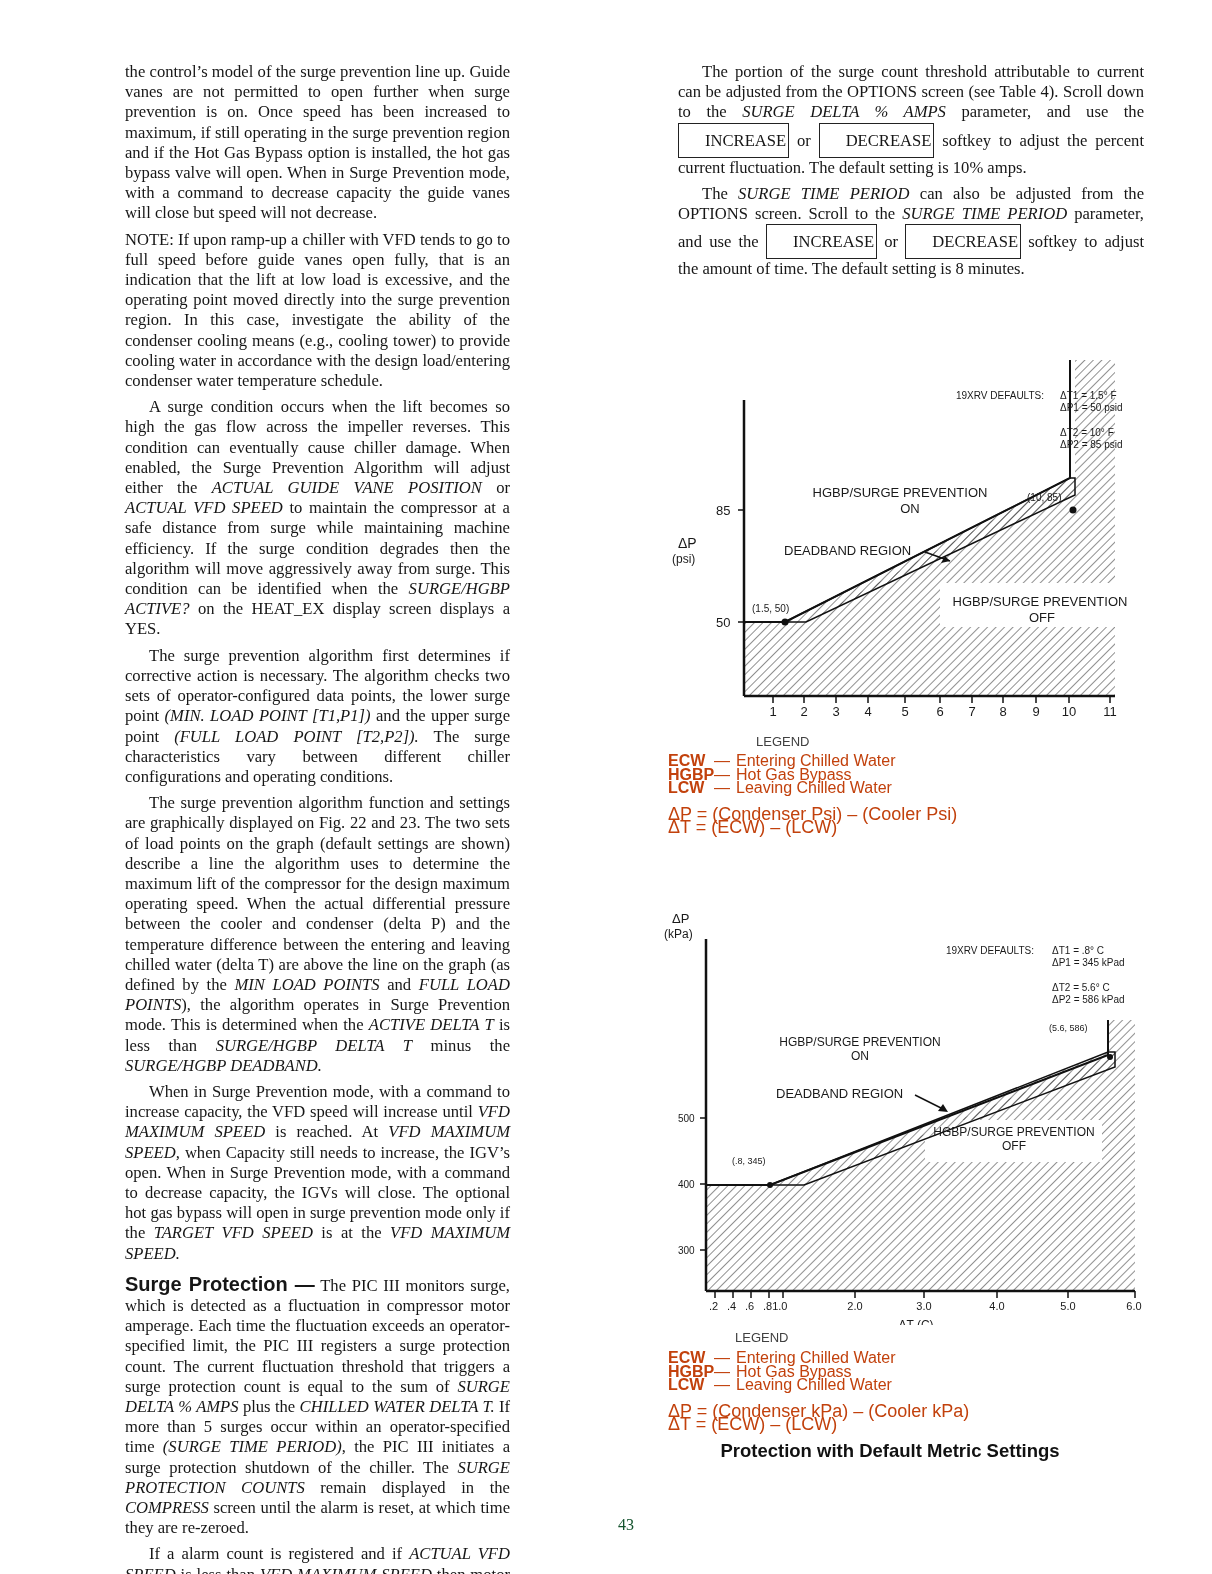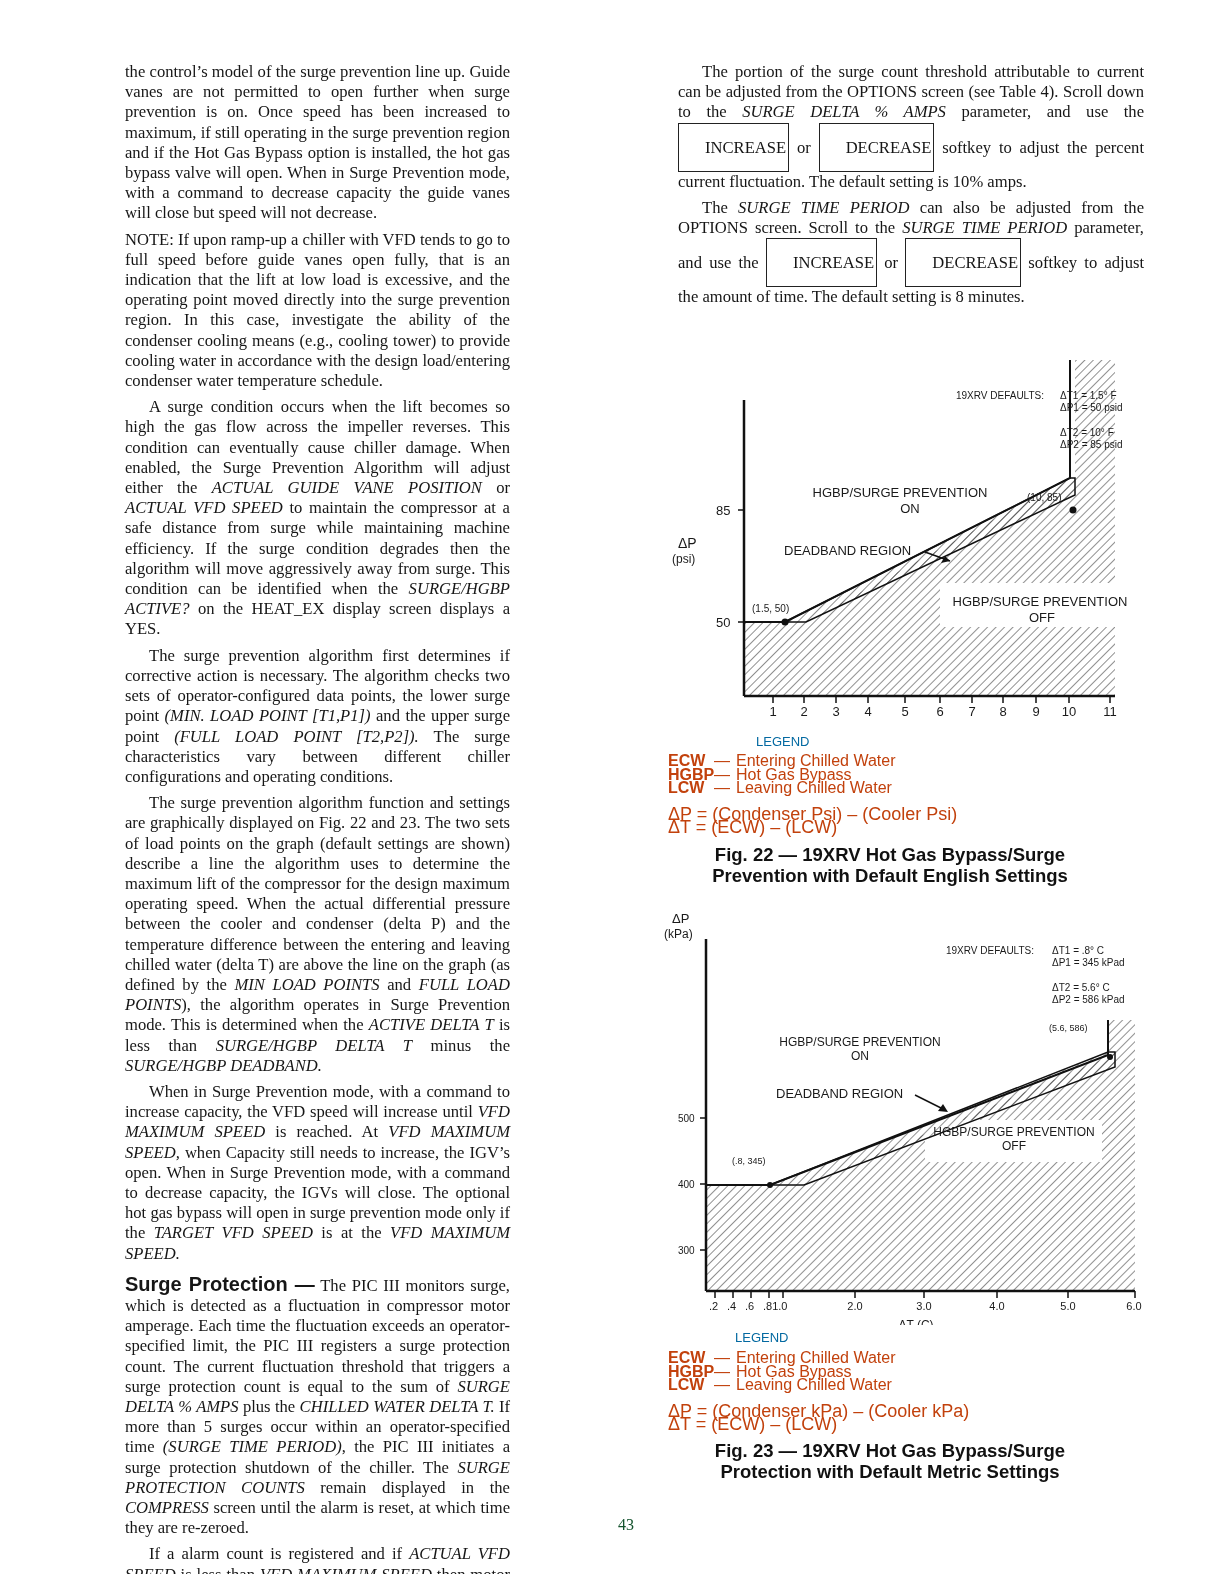--- a/index.html
+++ b/index.html
@@ -4,28 +4,28 @@
 <style>
   html, body { margin: 0; padding: 0; background: #ffffff; }
   body { width: 1212px; height: 1574px; position: relative; overflow: hidden; color: #111; }
   .col { position: absolute; top: 62px; font-family: "Liberation Serif", "DejaVu Serif", serif; font-size: 16.6px; line-height: 20.2px; text-align: justify; color: #161616; }
   .col-left { left: 113px; width: 397px; }
   .col-right { left: 666px; width: 478px; }
   .col p { margin: 0 0 6px 12px; }
   .col p.indent { text-indent: 24px; }
   .col p.noindent { text-indent: 0; }
   .col em { font-style: italic; }
-  .key { display: inline-block; border: 1px solid #222; padding: 15px 2px; line-height: 17px; }
+  .key { display: inline-block; border: 1px solid #222; padding: 8px 2px; line-height: 17px; }
   .heading { font-family: "Liberation Sans", "DejaVu Sans", sans-serif; font-weight: bold; font-size: 20px; }
   .figure { position: absolute; }
   .fig-caption { font-family: "Liberation Sans", "DejaVu Sans", sans-serif; font-weight: bold; font-size: 18.5px; line-height: 21px; text-align: center; color: #111; }
   .legend { font-family: "Liberation Sans", "DejaVu Sans", sans-serif; font-size: 16px; line-height: 13.5px; color: #c2410c; }
   .legend .abbr { font-weight: bold; display: inline-block; width: 46px; }
   .legend .dash { display: inline-block; width: 22px; }
-  .legend-title { font-family: "Liberation Sans", "DejaVu Sans", sans-serif; font-size: 13px; color: #0369a1; }
+  .legend-title { font-family: "Liberation Sans", "DejaVu Sans", sans-serif; font-size: 13px; color: #404040; }
   .formula { font-family: "Liberation Sans", "DejaVu Sans", sans-serif; font-size: 18px; line-height: 13px; color: #c2410c; }
   .page-number { position: absolute; left: 618px; top: 1516px; font-family: "Liberation Serif", serif; font-size: 16px; color: #14532d; }
   svg text { font-family: "Liberation Sans", "DejaVu Sans", sans-serif; fill: #1a1a1a; }
 </style>
 </head>
 <body>
 
 <div class="col col-left">
   <p class="noindent">the control’s model of the surge prevention line up. Guide vanes are not permitted to open further when surge prevention is on. Once speed has been increased to maximum, if still operating in the surge prevention region and if the Hot Gas Bypass option is installed, the hot gas bypass valve will open. When in Surge Prevention mode, with a command to decrease capacity the guide vanes will close but speed will not decrease.</p>
   <p class="noindent">NOTE: If upon ramp-up a chiller with VFD tends to go to full speed before guide vanes open fully, that is an indication that the lift at low load is excessive, and the operating point moved directly into the surge prevention region. In this case, investigate the ability of the condenser cooling means (e.g., cooling tower) to provide cooling water in accordance with the design load/entering condenser water temperature schedule.</p>
@@ -120,24 +120,20 @@
   </svg>
   <div style="position:absolute; left:96px; top:374px;" class="legend-title">LEGEND</div>
   <div style="position:absolute; left:8px; top:394px;" class="legend">
     <div><span class="abbr">ECW</span><span class="dash">—</span><span>Entering Chilled Water</span></div>
     <div><span class="abbr">HGBP</span><span class="dash">—</span><span>Hot Gas Bypass</span></div>
     <div><span class="abbr">LCW</span><span class="dash">—</span><span>Leaving Chilled Water</span></div>
   </div>
   <div style="position:absolute; left:8px; top:448px;" class="formula">
     <div>ΔP = (Condenser Psi) – (Cooler Psi)</div>
     <div>ΔT = (ECW) – (LCW)</div>
-  </div>
-  <div style="position:absolute; left:0; top:484px; width:460px;" class="fig-caption">
-    <div>Fig. 22 — 19XRV Hot Gas Bypass/Surge</div>
-    <div>Prevention with Default English Settings</div>
   </div>
 </div>
 
 <div class="figure" style="left:660px; top:905px; width:490px; height:580px;">
   <svg width="490" height="420" viewBox="0 0 490 420">
     <defs>
       <pattern id="hatch23" patternUnits="userSpaceOnUse" width="6" height="6" patternTransform="rotate(45)">
         <line x1="0" y1="0" x2="0" y2="6" stroke="#222" stroke-width="1"></line>
       </pattern>
     </defs>
@@ -202,18 +198,17 @@
   <div style="position:absolute; left:8px; top:446px;" class="legend">
     <div><span class="abbr">ECW</span><span class="dash">—</span><span>Entering Chilled Water</span></div>
     <div><span class="abbr">HGBP</span><span class="dash">—</span><span>Hot Gas Bypass</span></div>
     <div><span class="abbr">LCW</span><span class="dash">—</span><span>Leaving Chilled Water</span></div>
   </div>
   <div style="position:absolute; left:8px; top:500px;" class="formula">
     <div>ΔP = (Condenser kPa) – (Cooler kPa)</div>
     <div>ΔT = (ECW) – (LCW)</div>
   </div>
   <div style="position:absolute; left:0; top:535px; width:460px;" class="fig-caption">
-    <div>Fig. 23 — 19XRV Hot Gas Bypass/Surge</div>
     <div>Protection with Default Metric Settings</div>
   </div>
 </div>
 
 <div class="page-number">43</div>
 
 </body></html>

